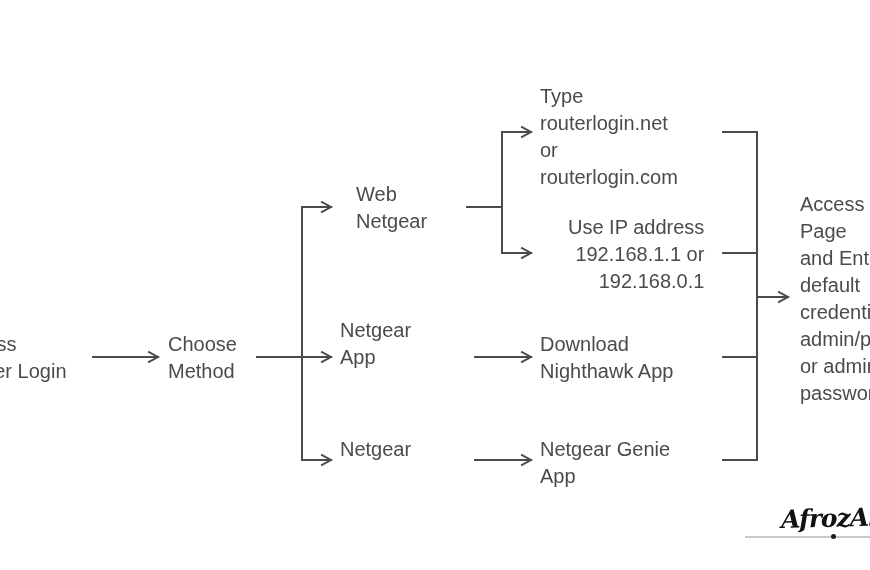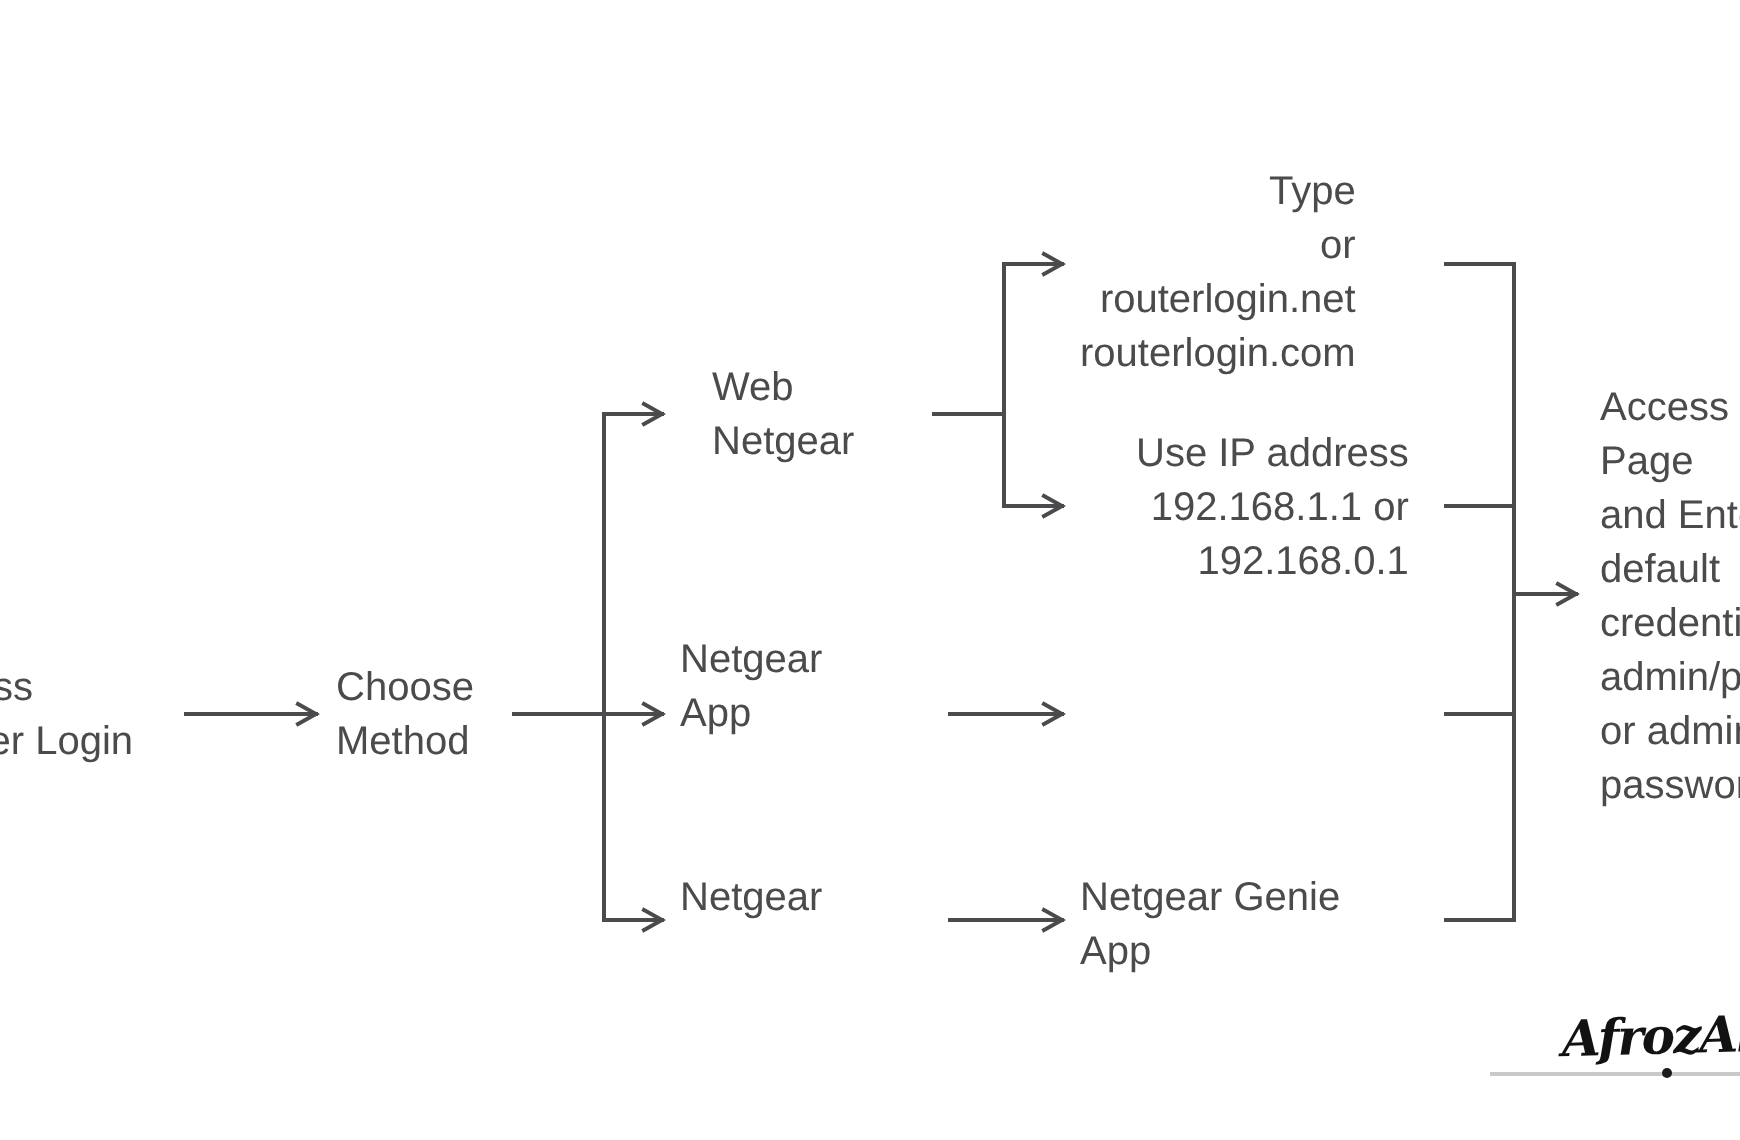--- a/index.html
+++ b/index.html
@@ -69,33 +69,37 @@
 
   <div class="node" style="left:340px;top:317px;">
     <div class="ln">Netgear</div>
     <div class="ln">App</div>
   </div>
 
   <div class="node" style="left:340px;top:436px;">
     <div class="ln">Netgear</div>
   </div>
 
-  <div class="node" style="left:540px;top:83px;text-align:right;">
+  <div class="node" style="left:540px;top:83px;">
     <div class="ln">Type</div>
+    <div class="ln">routerlogin.net</div>
     <div class="ln">or</div>
-    <div class="ln">routerlogin.net</div>
     <div class="ln">routerlogin.com</div>
   </div>
 
   <div class="node" style="left:568px;top:214px;text-align:right;">
     <div class="ln">Use IP address</div>
     <div class="ln">192.168.1.1 or</div>
     <div class="ln">192.168.0.1</div>
   </div>
 
+  <div class="node" style="left:540px;top:331px;">
+    <div class="ln">Download</div>
+    <div class="ln">Nighthawk App</div>
+  </div>
 
   <div class="node" style="left:540px;top:436px;">
     <div class="ln">Netgear Genie</div>
     <div class="ln">App</div>
   </div>
 
   <div class="node" style="left:800px;top:191px;">
     <div class="ln">Access Login</div>
     <div class="ln">Page</div>
     <div class="ln">and Enter</div>

